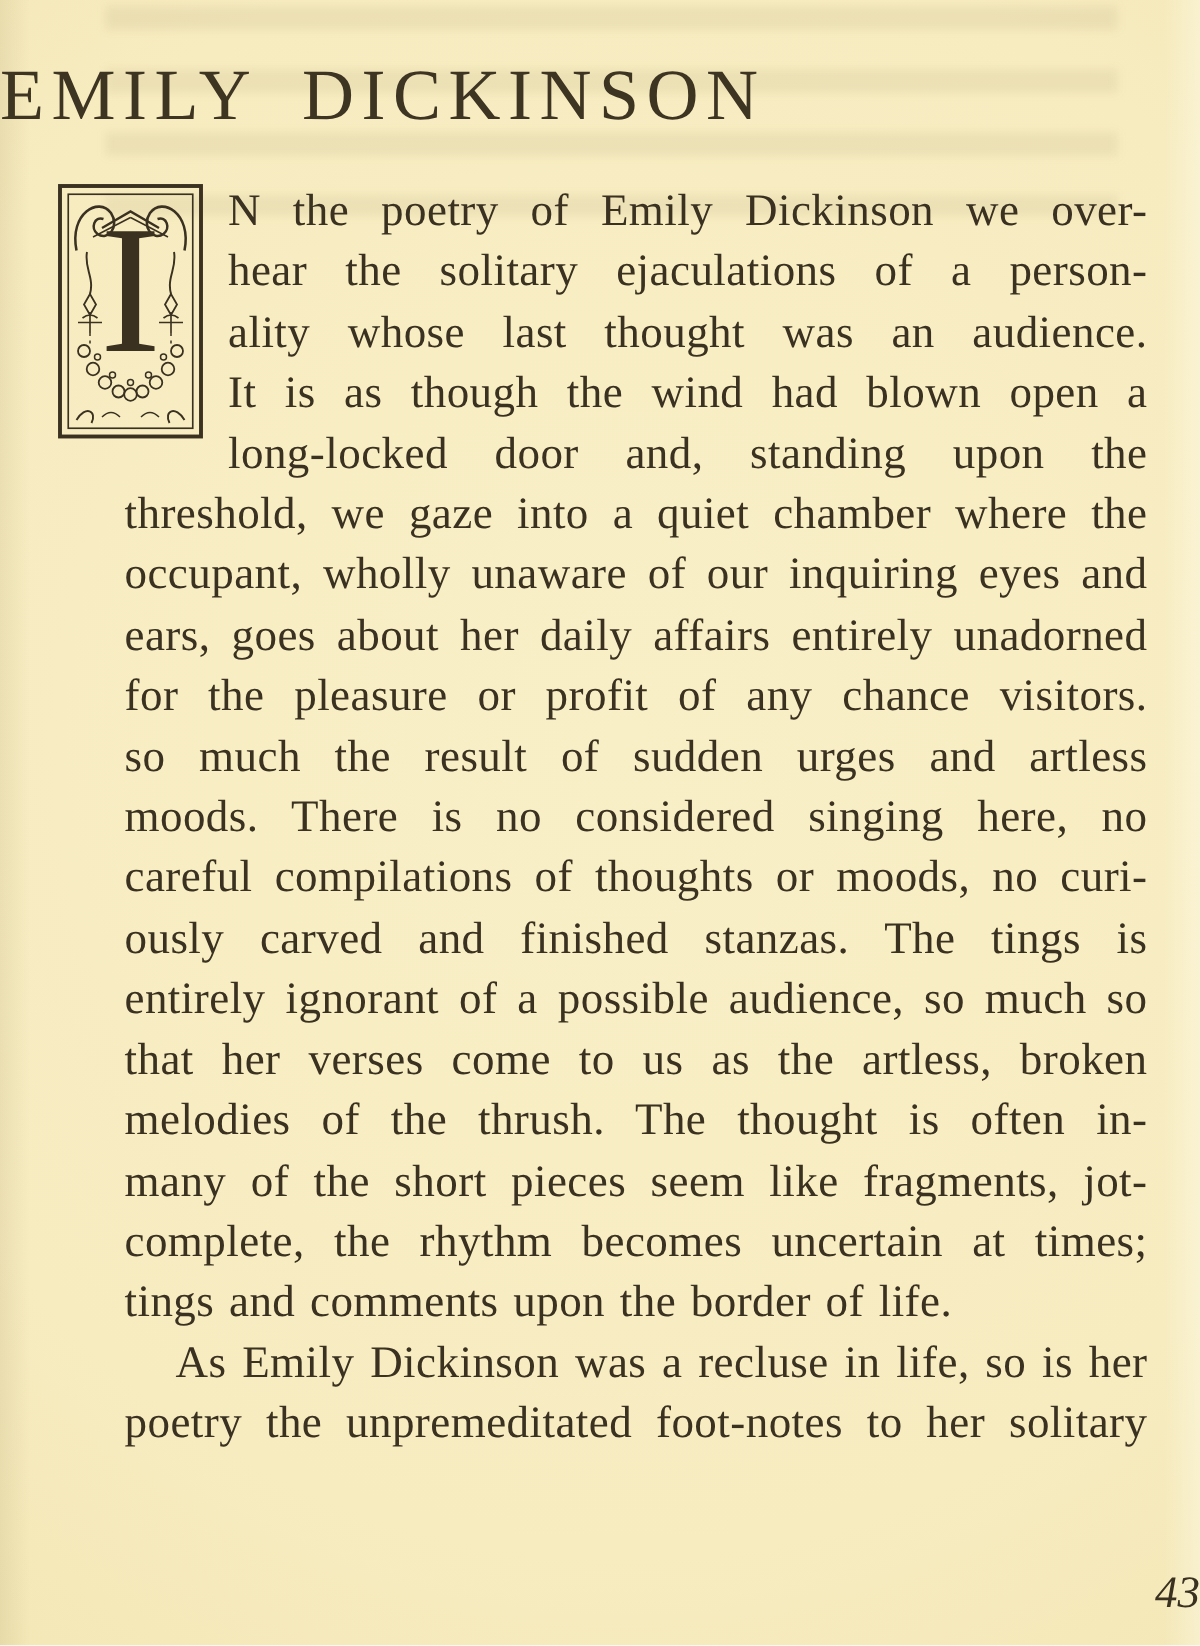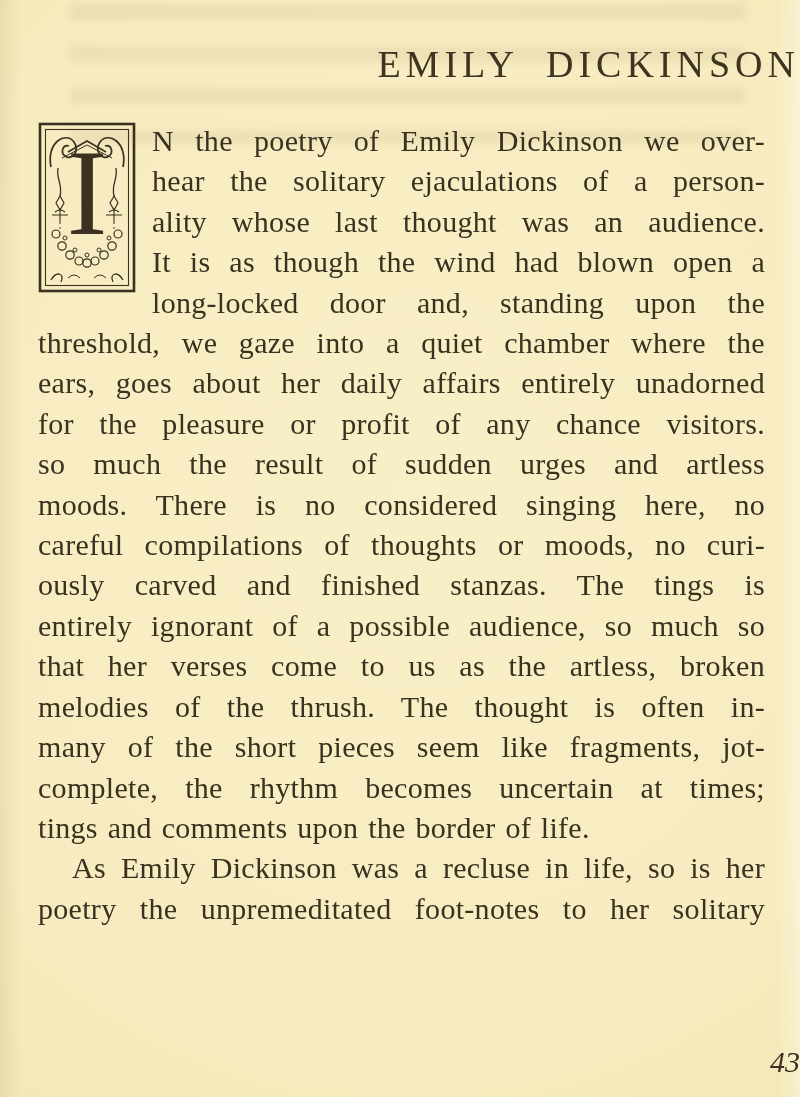--- a/index.html
+++ b/index.html
@@ -20,27 +20,26 @@
     top: 4px; left: 70px; right: 55px; height: 140px;
     background: repeating-linear-gradient(180deg,
       rgba(125,108,60,0.085) 0px, rgba(125,108,60,0.085) 16px,
       rgba(125,108,60,0.0) 16px, rgba(125,108,60,0.0) 42px);
     filter: blur(3px);
     pointer-events: none;
   }
   .page-title {
     position: absolute;
     top: 44px; left: 0; right: 0;
-    text-align: right;
-    font-size: 38px;
+    text-align: left;
+    font-size: 48px;
     line-height: 40px;
     letter-spacing: 5px;
     word-spacing: 14px;
     color: #3e3422;
-    margin-left: 38px;
   }
   .body-text {
     position: absolute;
     top: 121px;
     left: 38px;
     width: 727px;
   }
   .dropcap {
     float: left;
     width: 98px;
@@ -49,20 +48,21 @@
   }
   .dropcap svg { display: block; width: 98px; height: 171px; }
   .line {
     font-size: 30px;
     line-height: 40.4px;
     letter-spacing: 0.3px;
     word-spacing: 2px;
     text-align: justify;
     text-align-last: justify;
     white-space: normal;
+    margin-left: 45px;
   }
   .line.para-end { text-align-last: left; }
   .line.indent { padding-left: 34px; }
   .folio {
     position: absolute;
     top: 1042px; left: 0; right: 0;
     text-align: right;
     font-size: 30px;
     line-height: 40px;
     color: #3a3120;
@@ -121,20 +121,21 @@
         <text x="49" y="112" text-anchor="middle" font-family="Liberation Serif, DejaVu Serif, serif" font-size="122" fill="#3a3120" stroke="none">I</text>
       </svg>
     </div>
 
     <div class="line">N the poetry of Emily Dickinson we over-</div>
     <div class="line">hear the solitary ejaculations of a person-</div>
     <div class="line">ality whose last thought was an audience.</div>
     <div class="line">It is as though the wind had blown open a</div>
     <div class="line">long-locked door and, standing upon the</div>
     <div class="line">threshold, we gaze into a quiet chamber where the</div>
+    <div class="line">occupant, wholly unaware of our inquiring eyes and</div>
     <div class="line">ears, goes about her daily affairs entirely unadorned</div>
     <div class="line">for the pleasure or profit of any chance visitors.</div>
     <div class="line">so much the result of sudden urges and artless</div>
     <div class="line">moods. There is no considered singing here, no</div>
     <div class="line">careful compilations of thoughts or moods, no curi-</div>
     <div class="line">ously carved and finished stanzas. The tings is</div>
     <div class="line">entirely ignorant of a possible audience, so much so</div>
     <div class="line">that her verses come to us as the artless, broken</div>
     <div class="line">melodies of the thrush. The thought is often in-</div>
     <div class="line">many of the short pieces seem like fragments, jot-</div>

